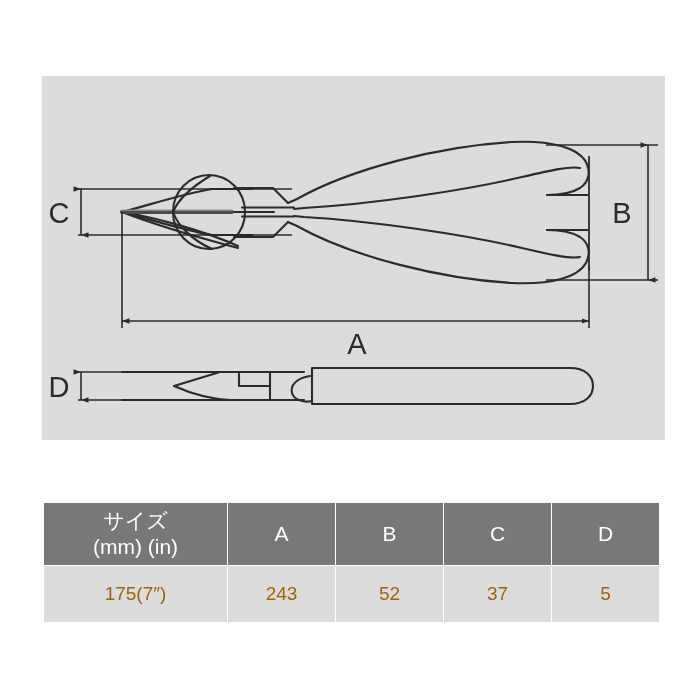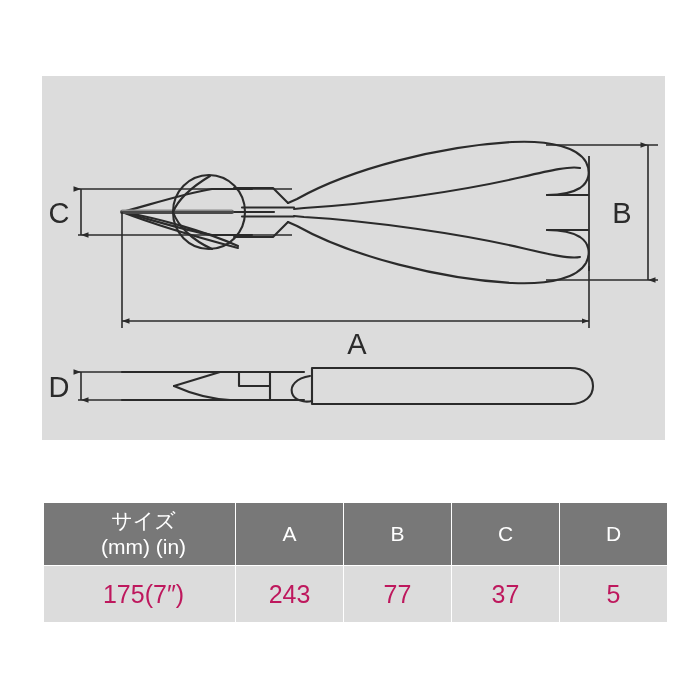--- a/index.html
+++ b/index.html
@@ -55,26 +55,26 @@
   #spec-table tr.header-row td {
     background: #787878;
     color: #ffffff;
     height: 62px;
     font-size: 21px;
     font-weight: 400;
     line-height: 1.22;
   }
   #spec-table tr.value-row td {
     background: #dcdcdc;
-    color: #be185d;
+    color: #a16207;
     height: 56px;
-    font-size: 25px;
+    font-size: 19px;
     font-weight: 400;
   }
-  #spec-table td.col-size { width: 183px; padding-left: 8px; }
+  #spec-table td.col-size { width: 183px; }
   #spec-table td.col-dim  { width: 107px; }
 
   .size-line-1 { display: block; }
   .size-line-2 { display: block; }
 </style>
 </head>
 <body>
 
 <div id="stage">
 
@@ -217,20 +217,20 @@
           <span class="size-line-2">(mm) (in)</span>
         </td>
         <td class="col-dim">A</td>
         <td class="col-dim">B</td>
         <td class="col-dim">C</td>
         <td class="col-dim">D</td>
       </tr>
       <tr class="value-row">
         <td class="col-size">175(7″)</td>
         <td class="col-dim">243</td>
-        <td class="col-dim">77</td>
+        <td class="col-dim">52</td>
         <td class="col-dim">37</td>
         <td class="col-dim">5</td>
       </tr>
     </tbody>
   </table>
 
 </div>
 
 </body></html>

